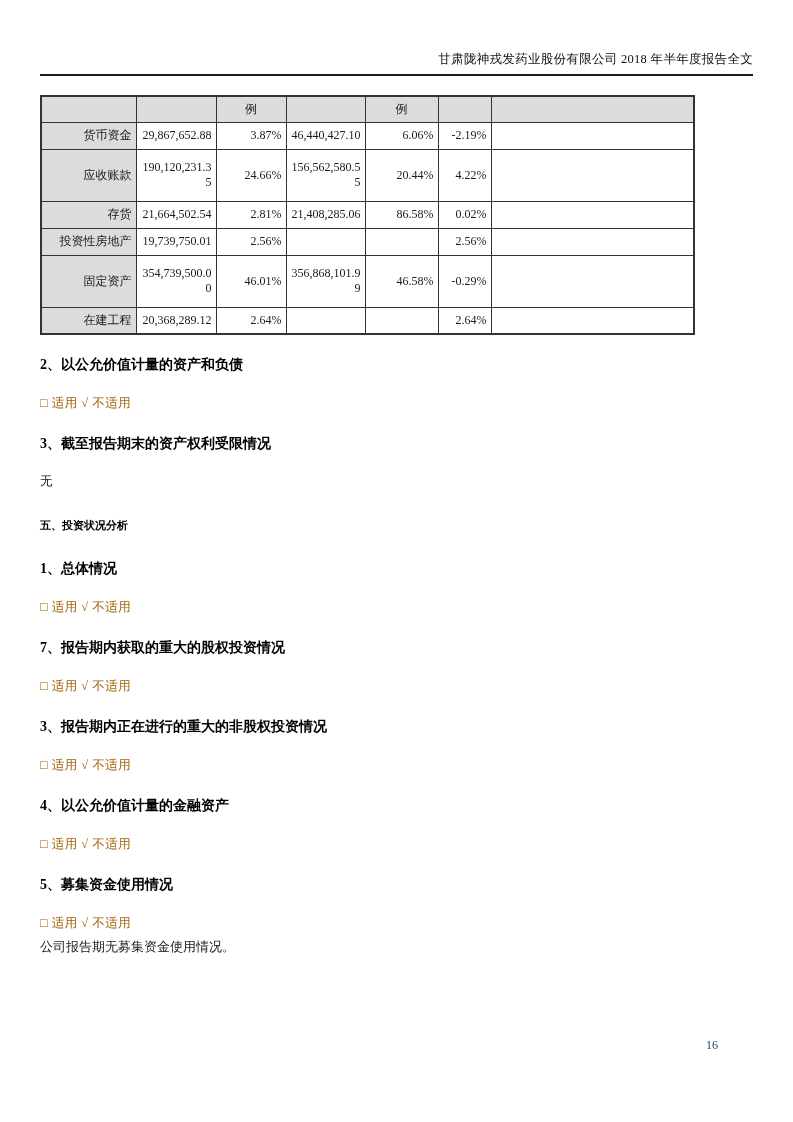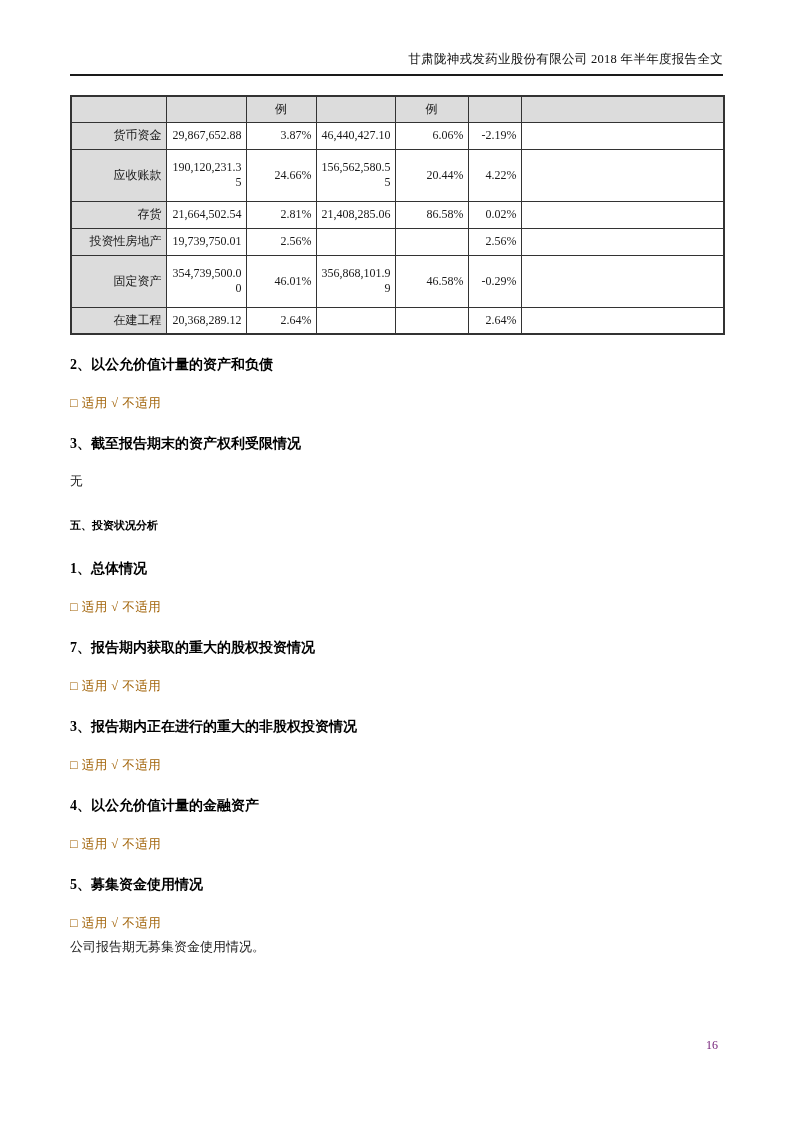--- a/index.html
+++ b/index.html
@@ -7,21 +7,21 @@
   body {
     width: 793px; height: 1122px;
     font-family: "Liberation Serif", "DejaVu Serif", serif;
     color: #1a1a1a;
     position: relative;
     overflow: hidden;
   }
   .page {
     position: relative;
     width: 793px; height: 1122px;
-    padding: 0 70px;
+    padding: 0 40px;
     background: #ffffff;
   }
   
   .doc-header {
     padding-top: 52px;
     text-align: right;
     font-size: 12.5px;
     line-height: 15px;
     color: #111;
     letter-spacing: 0.3px;
@@ -88,21 +88,21 @@
     line-height: 15px;
     color: #222;
     margin-top: 9px;
   }
   
   .page-num {
     position: absolute;
     top: 1038px;
     right: 75px;
     font-size: 12px;
-    color: #701a75;
+    color: #0c4a6e;
   }
 </style>
 </head>
 <body>
 
 <div class="page">
 
   <div class="doc-header">
     <span>甘肃陇神戎发药业股份有限公司 2018 年半年度报告全文</span>
   </div>

